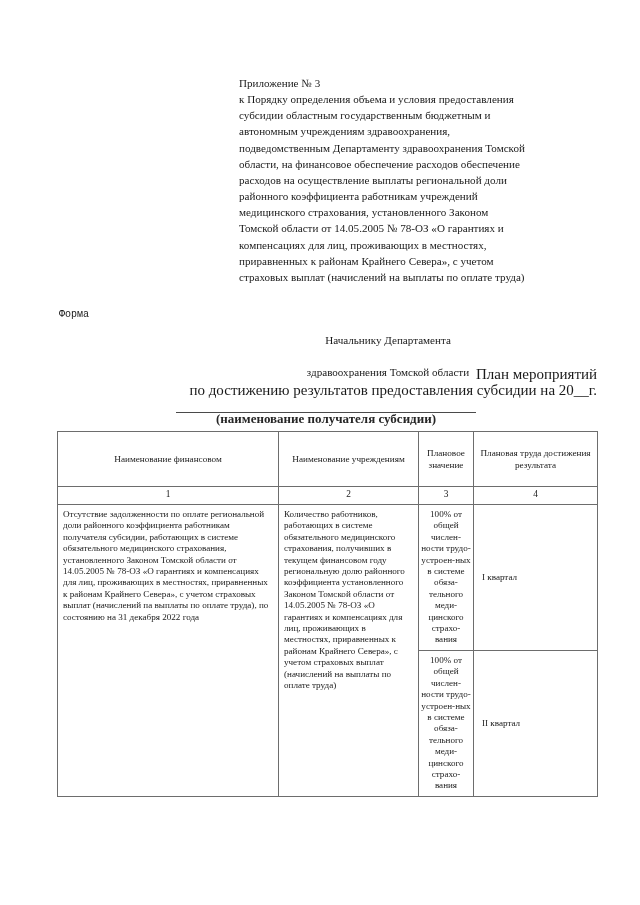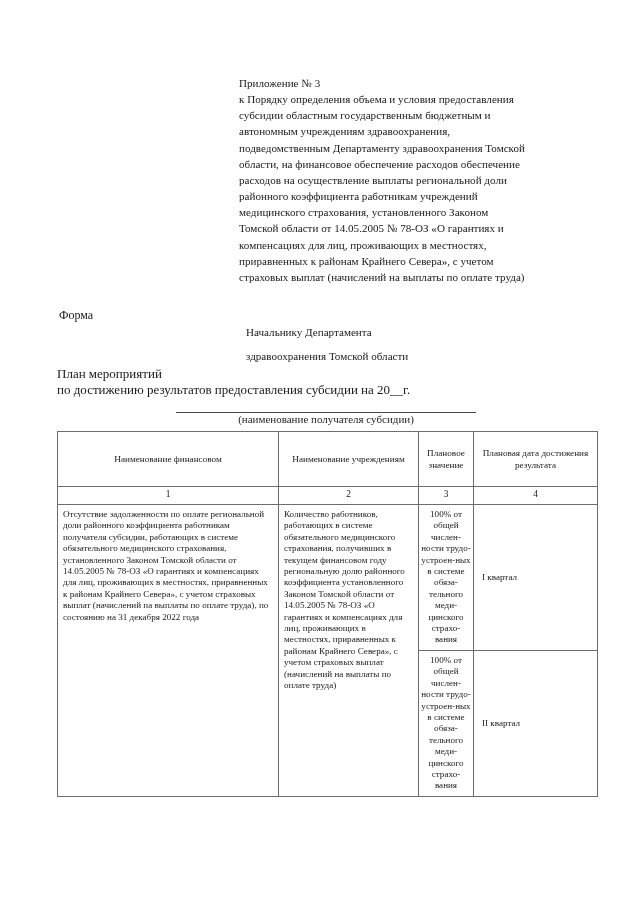--- a/index.html
+++ b/index.html
@@ -37,66 +37,68 @@
   }
   .appendix-block p {
     margin: 0;
   }
 
   
   .form-label {
     position: absolute;
     left: 59px;
     top: 307px;
-    font-size: 12px;
+    font-size: 10px;
     line-height: 16px;
+    font-family: Liberation Mono, monospace;
   }
 
   
   .addressee {
     position: absolute;
     left: 238px;
     top: 316px;
     width: 300px;
     font-size: 11.1px;
     line-height: 16.2px;
     text-align: left;
   }
-  .addressee p { margin: 8px; }
+  .addressee p { margin: 16px; text-align: center; }
 
   
   .doc-title {
     position: absolute;
     left: 57px;
     top: 366px;
     width: 540px;
-    text-align: left;
-    font-size: 13px;
+    text-align: right;
+    font-size: 15px;
     line-height: 16.2px;
   }
   .doc-title p { margin: 0; }
 
   
   .recipient-rule {
     position: absolute;
     left: 176px;
     top: 412px;
     width: 300px;
     height: 0;
     border-top: 1px solid #4a4a4a;
   }
   .recipient-caption {
     position: absolute;
     left: 126px;
     top: 413px;
     width: 400px;
     text-align: center;
-    font-size: 11px;
+    font-size: 13px;
     line-height: 12px;
     color: #262626;
+    font-weight: bold;
   }
 
   
   .plan-table {
     position: absolute;
     left: 57px;
     top: 431px;
     width: 540px;
     border-collapse: collapse;
     table-layout: fixed;
@@ -185,21 +187,21 @@
       <col class="col1">
         <col class="col2">
         <col class="col3">
         <col class="col4">
     </colgroup>
     <thead>
       <tr>
         <th>Наименование финансовом</th>
         <th>Наименование учреждениям</th>
         <th>Плановое значение</th>
-        <th>Плановая дата достижения результата</th>
+        <th>Плановая труда достижения результата</th>
       </tr>
       <tr>
         <td class="numrow">1</td>
         <td class="numrow">2</td>
         <td class="numrow">3</td>
         <td class="numrow">4</td>
       </tr>
     </thead>
     <tbody>
       <tr>

